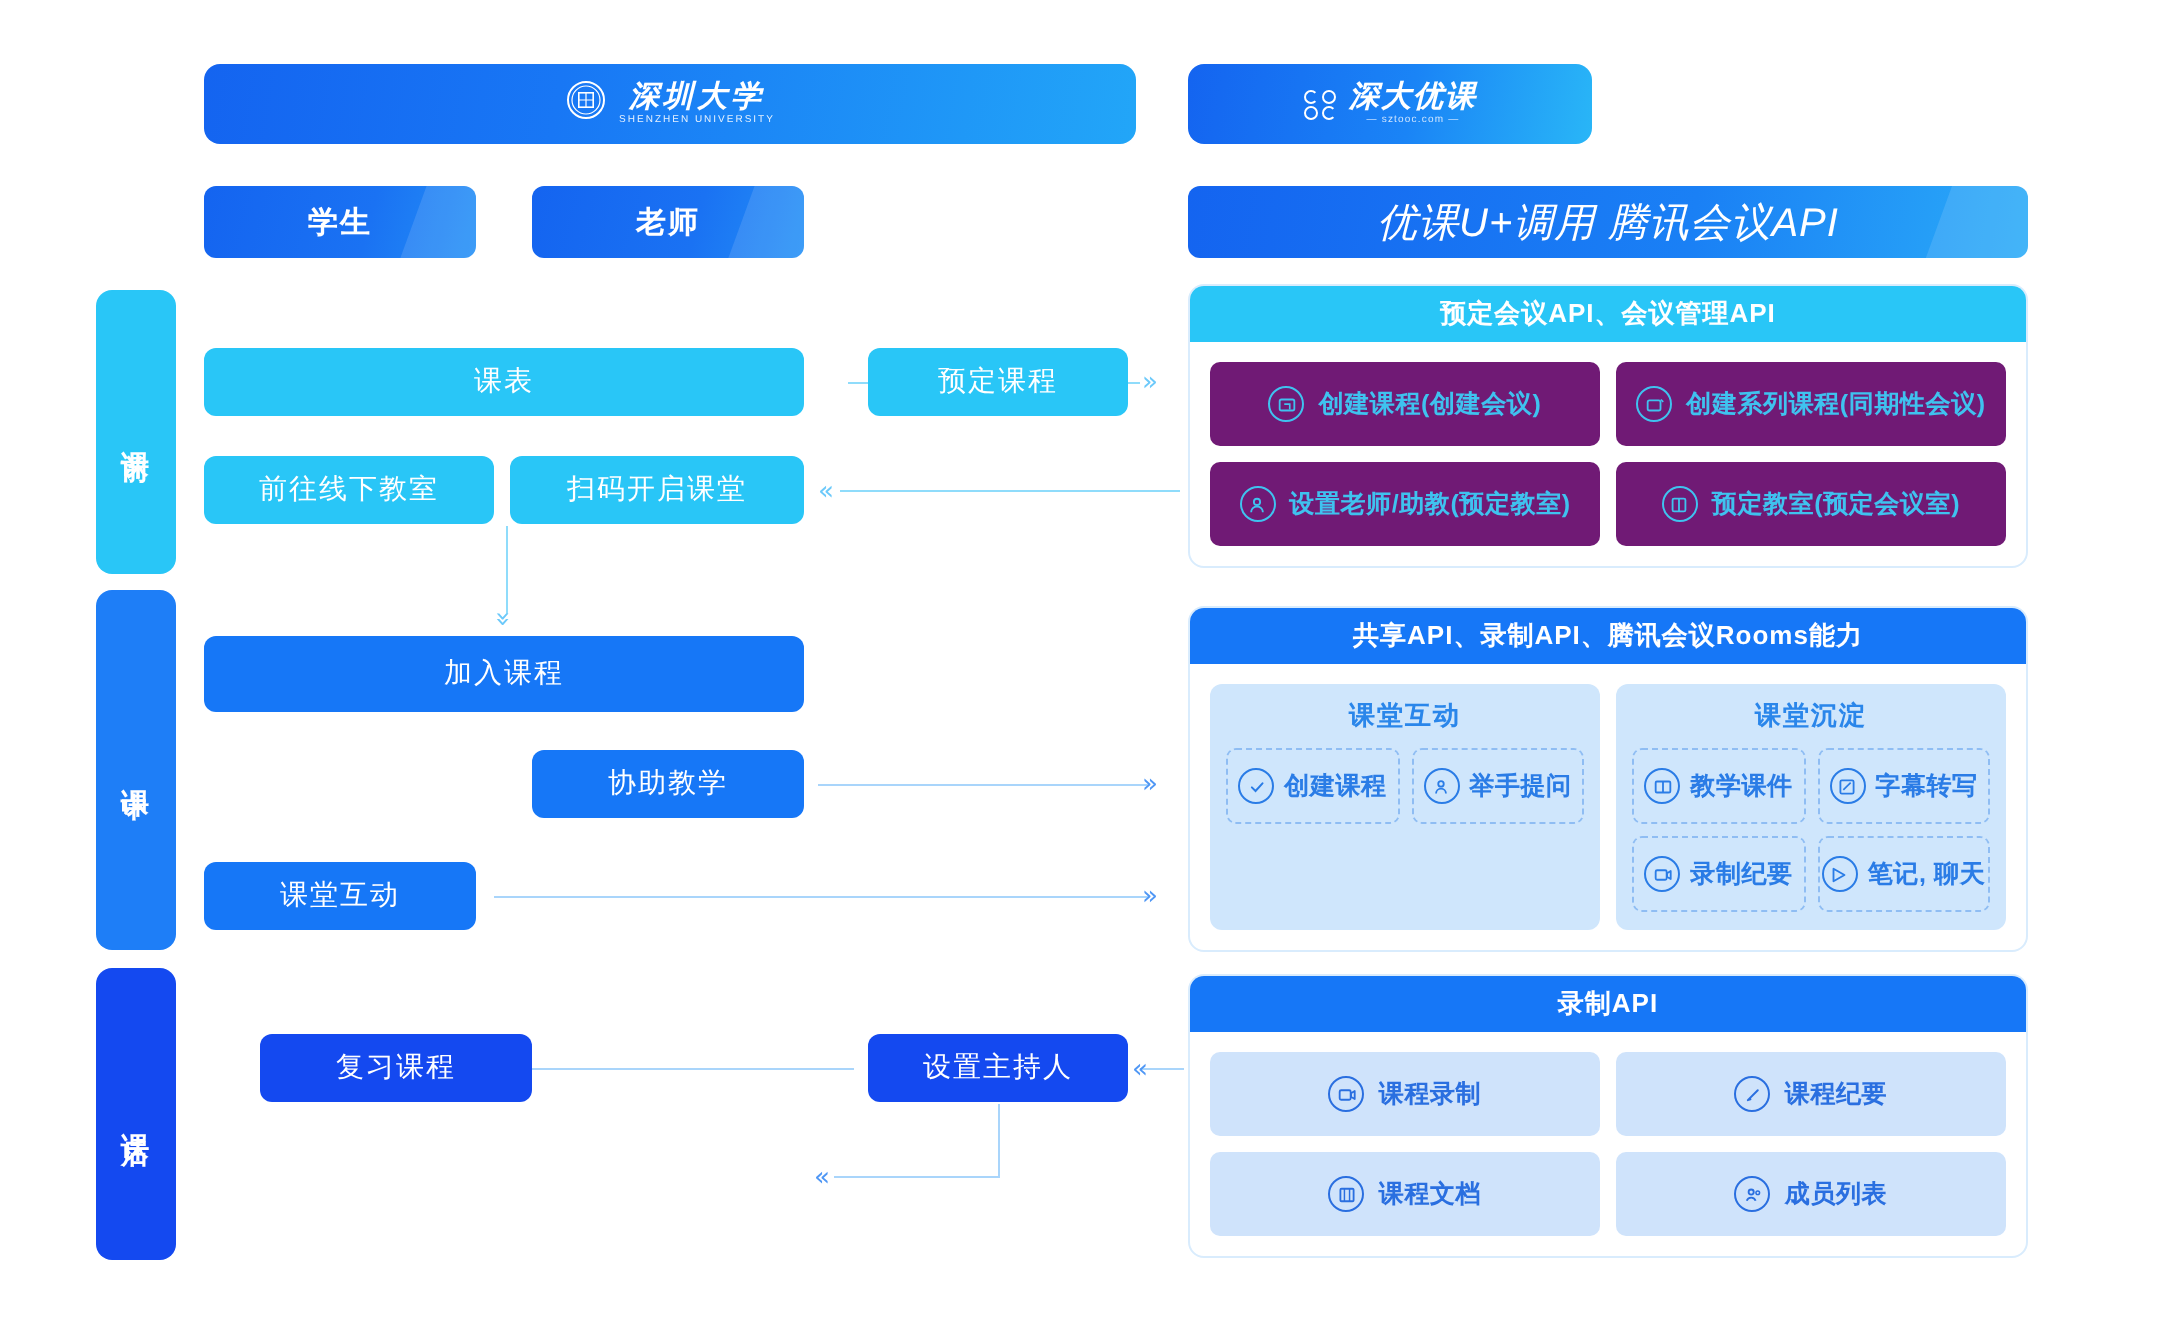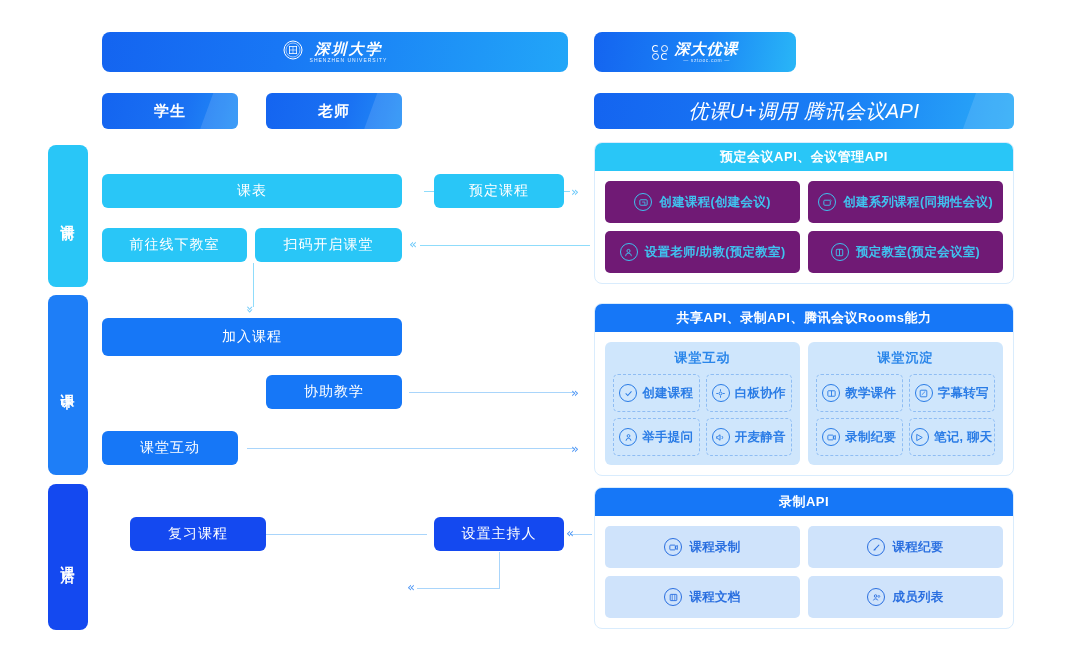--- a/index.html
+++ b/index.html
@@ -368,43 +368,25 @@
             <span class="ico">
               <svg width="11" height="11" viewBox="0 0 12 12">
                   <path d="M3.2 6.2 L5.2 8.2 L9 4" fill="none" stroke="currentColor" stroke-width="1.1" stroke-linecap="round"></path>
                 </svg>
             </span>
             <span class="api-label">创建课程</span>
           </div>
           <div class="grp-item">
             <span class="ico">
               <svg width="11" height="11" viewBox="0 0 12 12">
-                  <circle cx="6" cy="6" r="1.6" fill="none" stroke="currentColor" stroke-width="1"></circle>
-                  <path d="M6 1.8 v1.4 M6 8.8 v1.4 M1.8 6 h1.4 M8.8 6 h1.4" stroke="currentColor" stroke-width="1" stroke-linecap="round"></path>
-                </svg>
-            </span>
-            <span class="api-label">白板协作</span>
-          </div>
-          <div class="grp-item">
-            <span class="ico">
-              <svg width="11" height="11" viewBox="0 0 12 12">
                   <circle cx="6" cy="4.3" r="1.5" fill="none" stroke="currentColor" stroke-width="1"></circle>
                   <path d="M3.3 9.6 a2.7 2.7 0 0 1 5.4 0" fill="none" stroke="currentColor" stroke-width="1"></path>
                 </svg>
             </span>
             <span class="api-label">举手提问</span>
-          </div>
-          <div class="grp-item">
-            <span class="ico">
-              <svg width="11" height="11" viewBox="0 0 12 12">
-                  <path d="M5.5 3 L3 5 H1.8 v2 H3 l2.5 2 Z" fill="none" stroke="currentColor" stroke-width="1" stroke-linejoin="round"></path>
-                  <path d="M7.6 4.4 a2.3 2.3 0 0 1 0 3.2" fill="none" stroke="currentColor" stroke-width="1"></path>
-                </svg>
-            </span>
-            <span class="api-label">开麦静音</span>
           </div>
         </div>
       </div>
 
       <div class="grp">
         <div class="grp-title">课堂沉淀</div>
         <div class="grp-grid">
           <div class="grp-item">
             <span class="ico">
               <svg width="11" height="11" viewBox="0 0 12 12">

